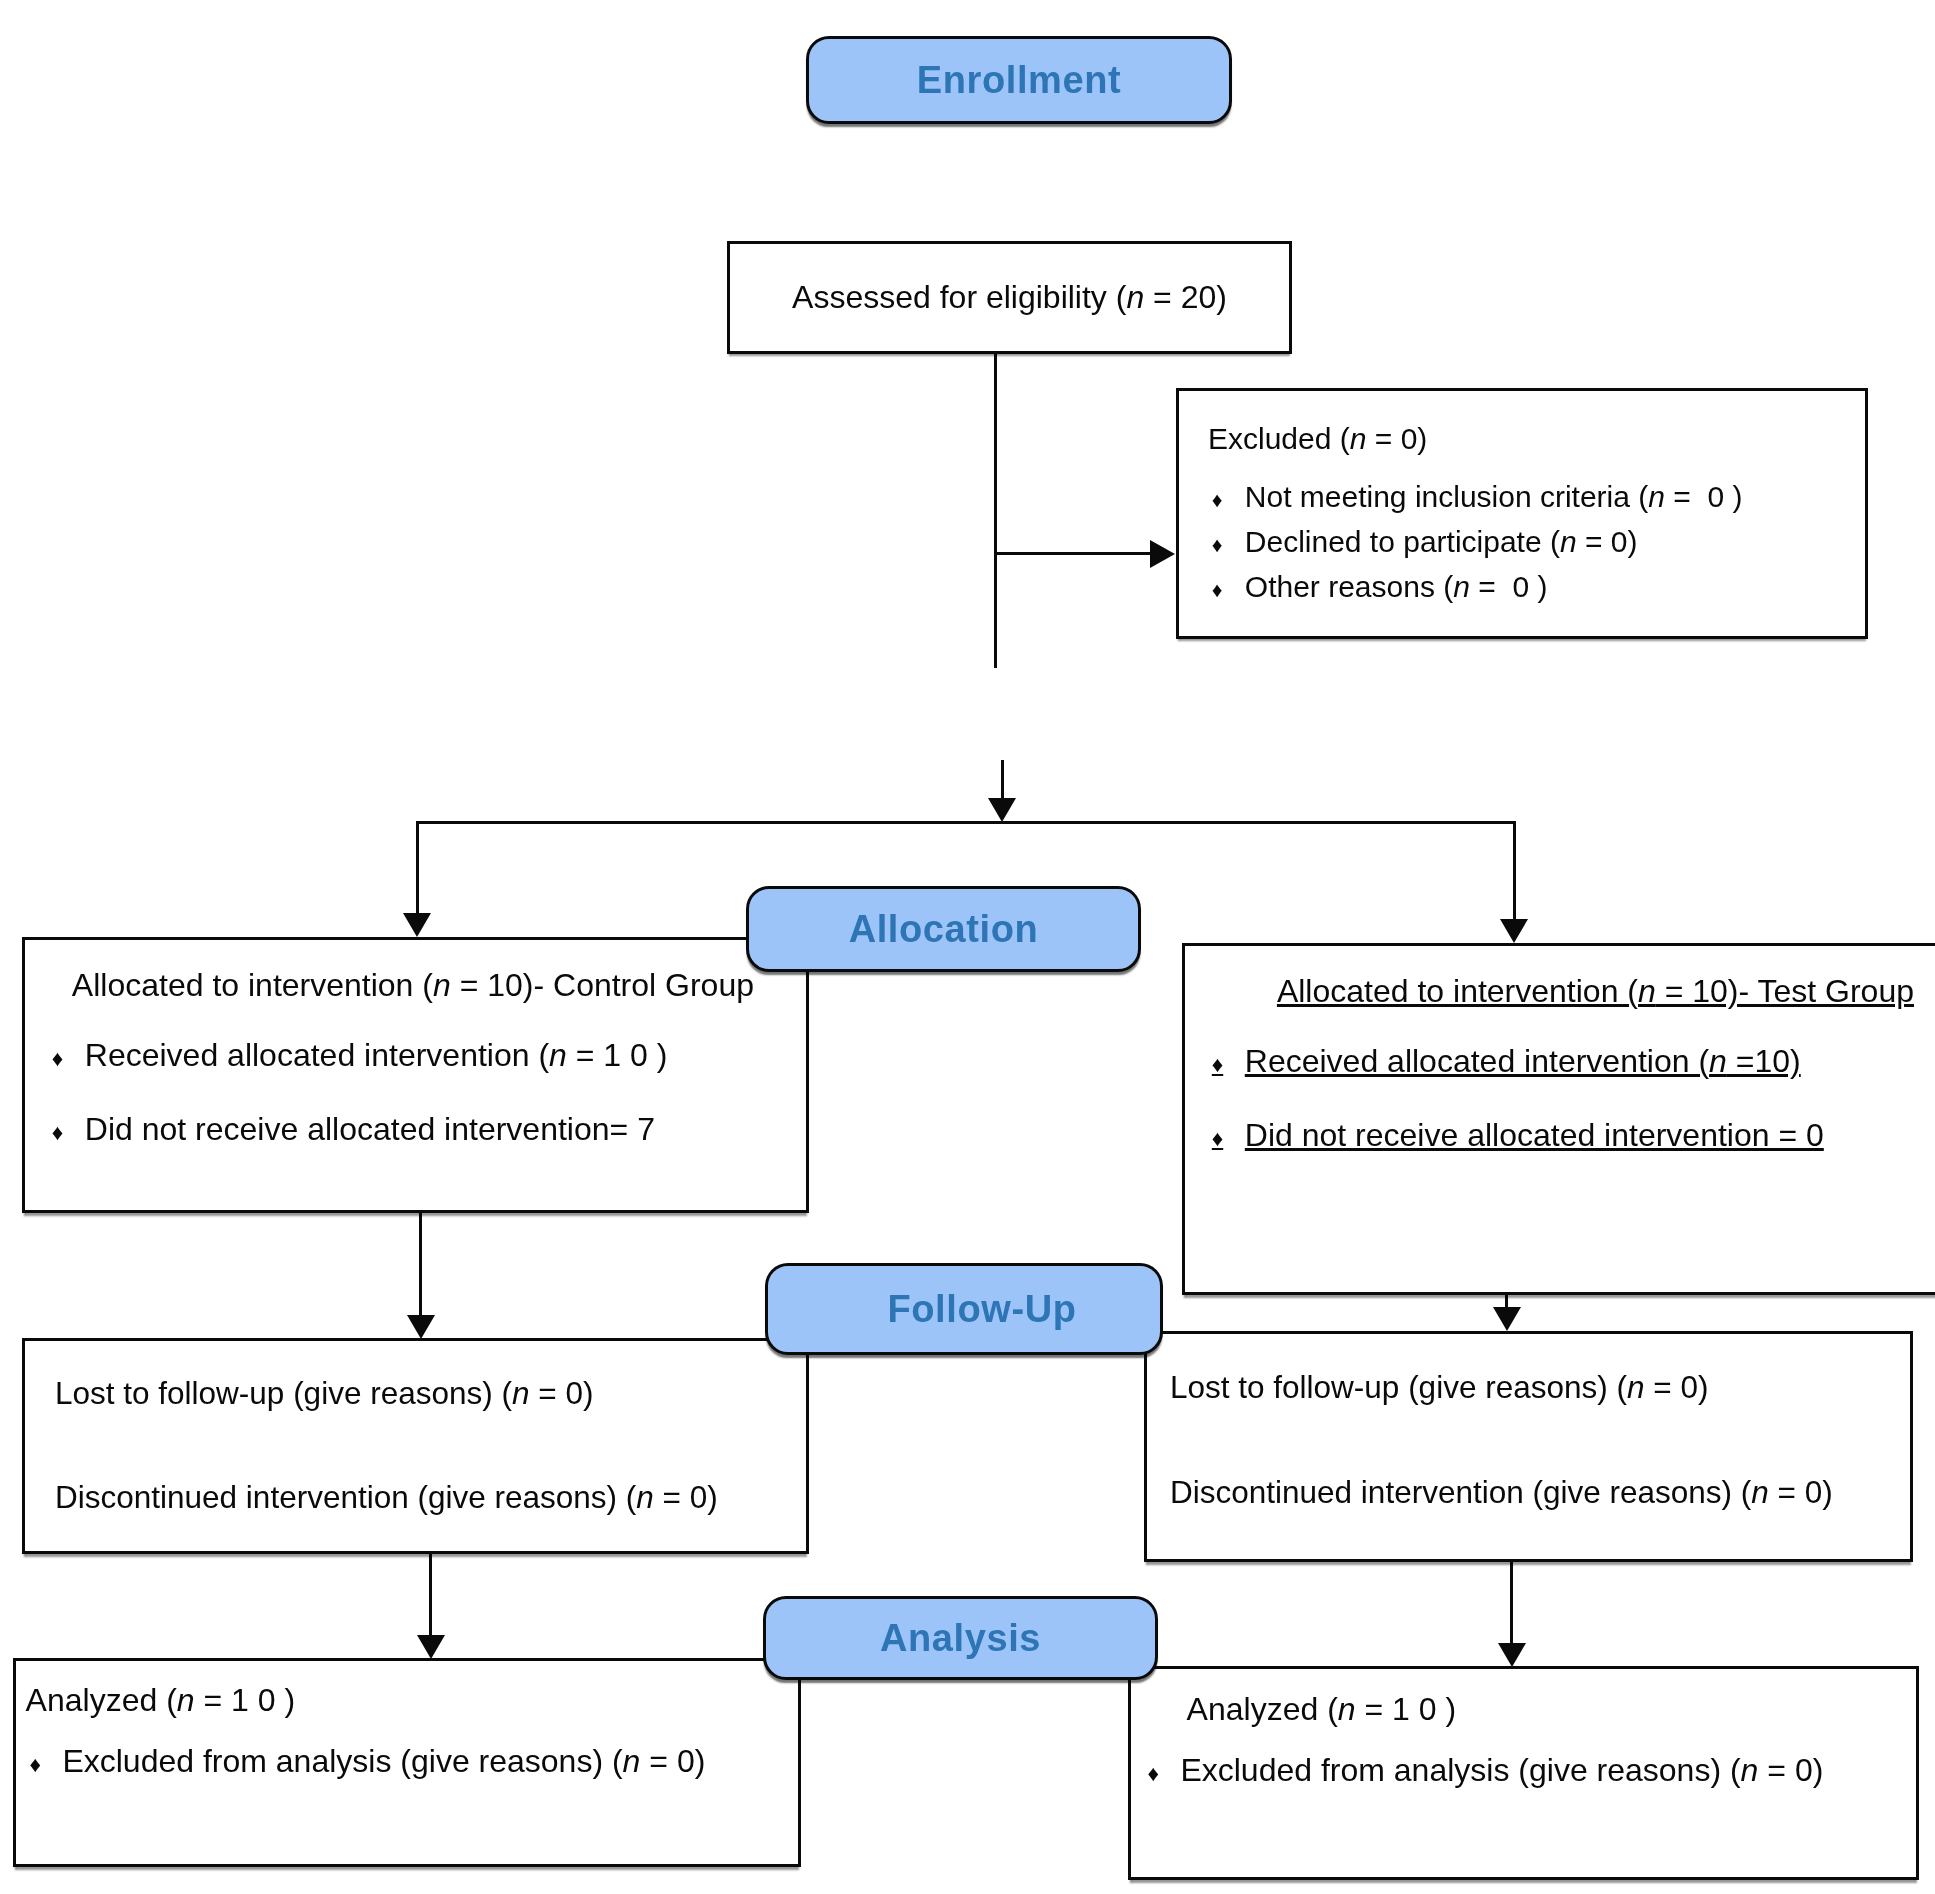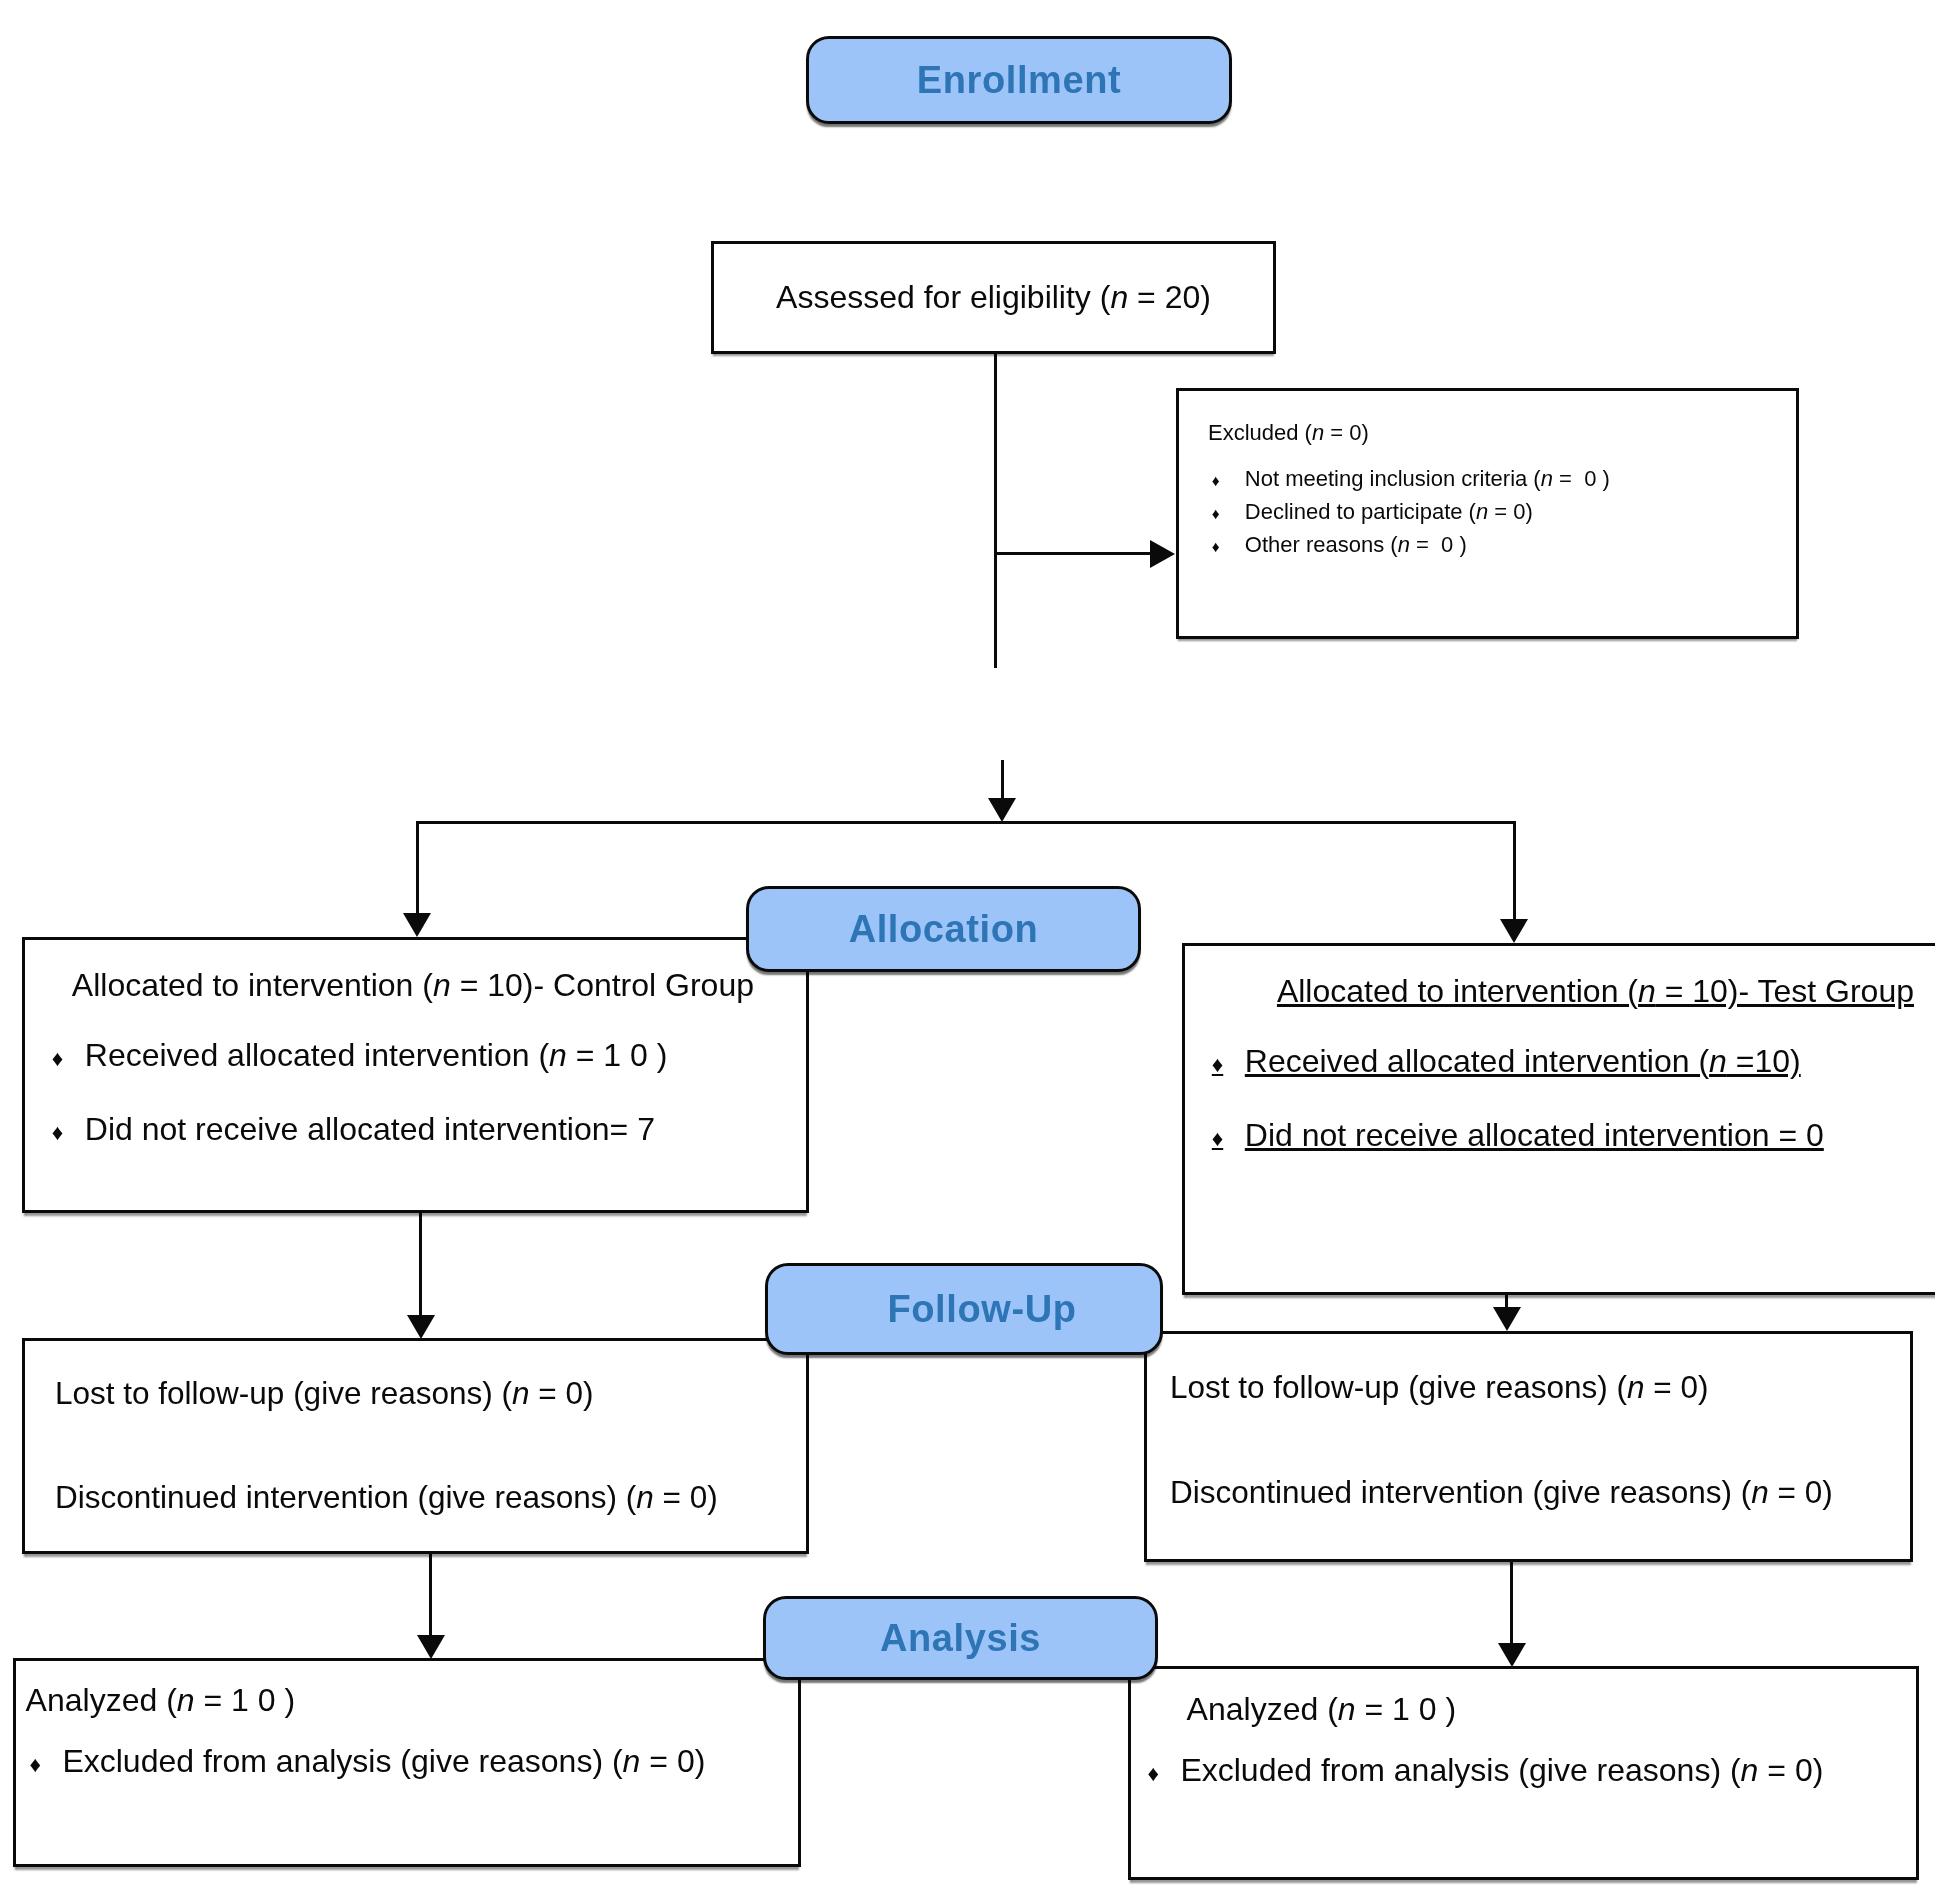--- a/index.html
+++ b/index.html
@@ -10,21 +10,21 @@
   .hdr{position:absolute;display:flex;align-items:center;justify-content:center;
        background:var(--hdr-fill,#9DC4F8);color:var(--hdr-text,#2E75B5);
        border:3.8px solid #0a0a0a;border-radius:23px;z-index:3;
        font-weight:bold;font-size:38px;letter-spacing:0.6px;box-sizing:border-box;
        box-shadow:0 4.4px 1.9px -1.9px rgba(0,0,0,.55);}
 
   
   .box{position:absolute;background:#ffffff;border:3.8px solid #0a0a0a;z-index:2;
        box-sizing:border-box;font-size:32px;line-height:1.32;
        box-shadow:0 4.4px 1.9px -1.9px rgba(0,0,0,.45);}
-  .center{display:flex;align-items:center;justify-content:center;text-align:center;}
+  .center{display:flex;align-items:center;justify-content:center;text-align:center;margin-left:16px;}
 
   .t{white-space:pre-wrap;}
   .box-title{display:block;}
   .brow{display:flex;align-items:baseline;}
   .blt{flex:0 0 33px;font-size:0.70em;padding-left:3.8px;}
 
   
   .line{position:absolute;background:#0a0a0a;z-index:1;}
   .arr-d{position:absolute;width:0;height:0;z-index:1;
          border-left:14px solid transparent;border-right:14px solid transparent;
@@ -33,22 +33,22 @@
          border-top:14px solid transparent;border-bottom:14px solid transparent;
          border-left:25px solid #0a0a0a;}
 
   
   #hdr-enrollment{left:806px;top:36px;width:426px;height:88px;border-radius:23px;}
   #hdr-allocation{left:746px;top:886px;width:395px;height:86px;align-items:center;}
   #hdr-followup{left:765px;top:1263px;width:398px;height:92px;padding-left:36px;}
   #hdr-analysis{left:763px;top:1596px;width:395px;height:84px;}
 
   #assessed{left:711px;top:241px;width:565px;height:113px;}
-  #excluded{left:1176px;top:388px;width:623px;height:251px;
-            padding:25px 15.8px 0 29px;font-size:22px;line-height:1.5;}
+  #excluded{left:1176px;top:388px;width:692px;height:251px;
+            padding:25px 15.8px 0 29px;font-size:30px;line-height:1.5;}
   #excluded .box-title{margin-bottom:12.6px;}
   #randomized{left:774px;top:667px;width:455px;height:95px;}
 
   #allocL{left:22px;top:937px;width:787px;height:276px;padding:24px 15.8px 0 23px;}
   #allocR{left:1182px;top:943px;width:772px;height:352px;padding:24px 15.8px 0 23px;text-decoration:underline;}
   #allocL .box-title,#allocR .box-title{max-width:706px;margin-bottom:28px;text-align:right;}
   .alloc-bullets{display:flex;flex-direction:column;gap:31.5px;}
 
   #fuL{left:22px;top:1338px;width:787px;height:216px;padding:31.5px 6.3px 0 30px;
        font-size:31.5px;display:flex;flex-direction:column;gap:63px;}

